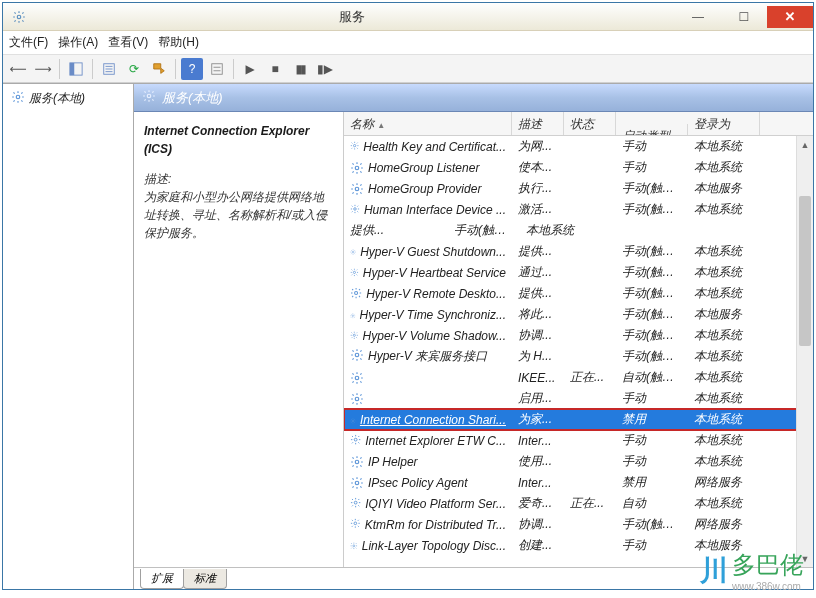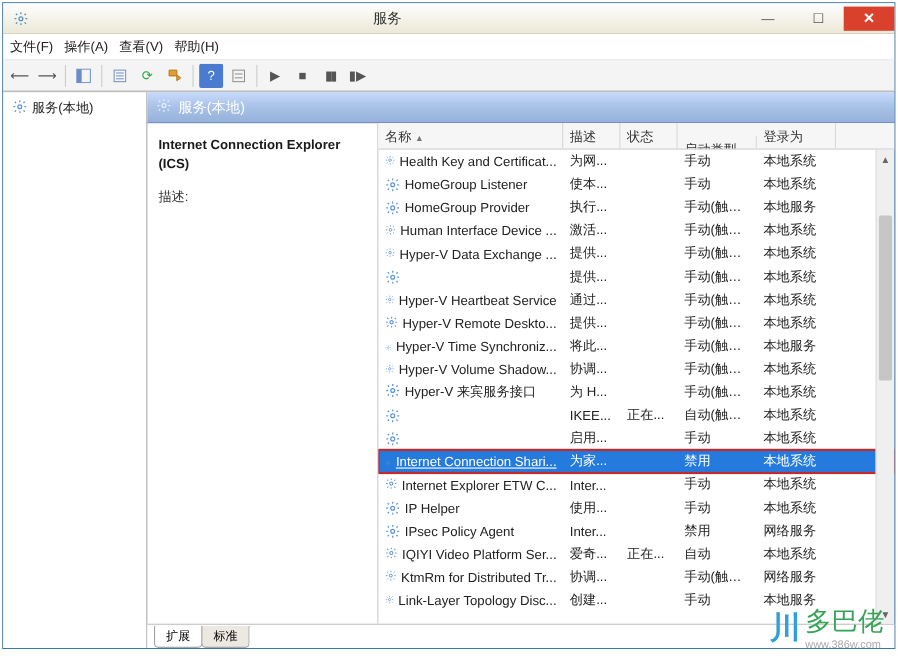--- a/index.html
+++ b/index.html
@@ -13,21 +13,21 @@
   .win-btn { width:46px; height:22px; display:flex; align-items:center; justify-content:center; color:#555; font-size:12px;}
   .win-btn.close { background:#d9412c; color:#fff; font-size:13px; font-weight:bold;}
   
   .menubar { height:24px; background:#fff; display:flex; align-items:center; padding:0 6px; gap:10px; border-bottom:1px solid #e0e0e0;}
   .menubar span { color:#222; cursor:default;}
   
   .toolbar { height:28px; background:#f4f4f4; display:flex; align-items:center; gap:3px; padding:0 4px; border-bottom:1px solid #d0d0d0;}
   .tb-btn { width:22px; height:22px; display:flex; align-items:center; justify-content:center; color:#555; border:1px solid transparent; border-radius:2px;}
   .tb-sep { width:1px; height:20px; background:#ccc; margin:0 2px;}
   
-  .main { flex:1; display:flex; border-top:1px solid #aaa; min-height:0;}
+  .main { flex:1; display:flex; border-top:1px solid #aaa; min-height:0;font-style:italic;}
   .left-pane { width:131px; border-right:1px solid #aaa; background:#fff; padding:4px;}
   .tree-item { display:flex; align-items:center; gap:4px; padding:2px 4px; color:#222;}
   .right-pane { flex:1; display:flex; flex-direction:column; min-width:0;}
   .pane-header { height:28px; background:linear-gradient(#c7dafd,#a8c1e6 50%,#96b1da); border-bottom:1px solid #6b87b5; display:flex; align-items:center; padding:0 8px; color:#fff; font-size:13px; gap:6px;}
   .pane-body { flex:1; display:flex; min-height:0;}
   .desc-pane { width:210px; border-right:1px solid #ccc; padding:10px 10px; color:#333; line-height:1.5;}
   .desc-pane h3 { font-size:12px; font-weight:bold; margin-bottom:10px; color:#1a1a1a;}
   .desc-label { margin-top:12px;}
   .list-pane { flex:1; display:flex; flex-direction:column; min-width:0;}
   .list-header { height:24px; display:flex; background:#f6f6f6; border-bottom:1px solid #d0d0d0;}
@@ -152,20 +152,21 @@
               <circle cx="12" cy="12" r="3"></circle>
               <path d="M12 2v3M12 19v3M4.2 4.2l2.1 2.1M17.7 17.7l2.1 2.1M2 12h3M19 12h3M4.2 19.8l2.1-2.1M17.7 6.3l2.1-2.1"></path>
             </svg>
         </span>
         <span>服务(本地)</span>
       </div>
       <div class="pane-body">
         <div class="desc-pane">
           <h3>Internet Connection Explorer (ICS)</h3>
           <div class="desc-label">描述:</div>
+          <div>为家庭和小型办公网络提供网络地址转换、寻址、名称解析和/或入侵保护服务。</div>
         </div>
         <div class="list-pane">
           <div class="list-header">
             <div class="lh col-name"><span>名称</span> <span style="font-size:8px;color:#777;">▲</span></div>
             <div class="lh col-desc">描述</div>
             <div class="lh col-state">状态</div>
             <div class="lh col-start">启动类型</div>
             <div class="lh col-logon">登录为</div>
           </div>
           <div class="list-body">
@@ -216,38 +217,32 @@
                         <path d="M12 2v3M12 19v3M4.2 4.2l2.1 2.1M17.7 17.7l2.1 2.1M2 12h3M19 12h3M4.2 19.8l2.1-2.1M17.7 6.3l2.1-2.1"></path>
                       </svg></span>
                     <span class="txt">Human Interface Device ...</span>
                   </div>
                   <div class="c c1">激活...</div>
                   <div class="c c2"></div>
                   <div class="c c3">手动(触发...</div>
                   <div class="c c4">本地系统</div>
                 </div>
                 <div class="row">
-                  <div class="c c0">
-                    <span class="svc-icon"><svg viewBox="0 0 24 24" fill="none" stroke="currentColor" stroke-width="2">
-                        <circle cx="12" cy="12" r="3"></circle>
-                        <path d="M12 2v3M12 19v3M4.2 4.2l2.1 2.1M17.7 17.7l2.1 2.1M2 12h3M19 12h3M4.2 19.8l2.1-2.1M17.7 6.3l2.1-2.1"></path>
-                      </svg></span>
-                    <span class="txt">Hyper-V Data Exchange ...</span>
-                  </div>
                   <div class="c c1">提供...</div>
                   <div class="c c2"></div>
                   <div class="c c3">手动(触发...</div>
                   <div class="c c4">本地系统</div>
                 </div>
                 <div class="row">
                   <div class="c c0">
                     <span class="svc-icon"><svg viewBox="0 0 24 24" fill="none" stroke="currentColor" stroke-width="2">
                         <circle cx="12" cy="12" r="3"></circle>
                         <path d="M12 2v3M12 19v3M4.2 4.2l2.1 2.1M17.7 17.7l2.1 2.1M2 12h3M19 12h3M4.2 19.8l2.1-2.1M17.7 6.3l2.1-2.1"></path>
                       </svg></span>
+                    <span class="txt">Hyper-V Guest Shutdown...</span>
                   </div>
                   <div class="c c1">提供...</div>
                   <div class="c c2"></div>
                   <div class="c c3">手动(触发...</div>
                   <div class="c c4">本地系统</div>
                 </div>
                 <div class="row">
                   <div class="c c0">
                     <span class="svc-icon"><svg viewBox="0 0 24 24" fill="none" stroke="currentColor" stroke-width="2">
                         <circle cx="12" cy="12" r="3"></circle>

